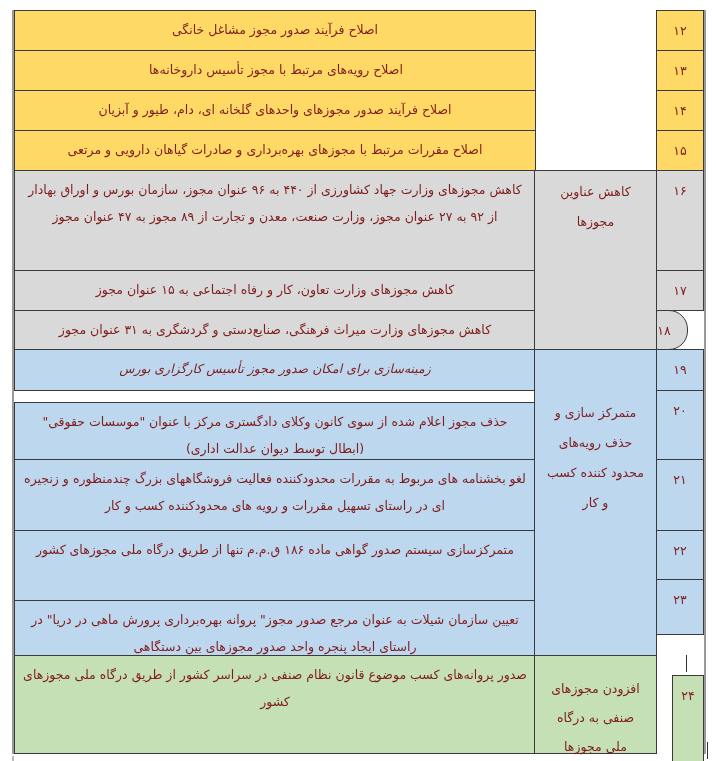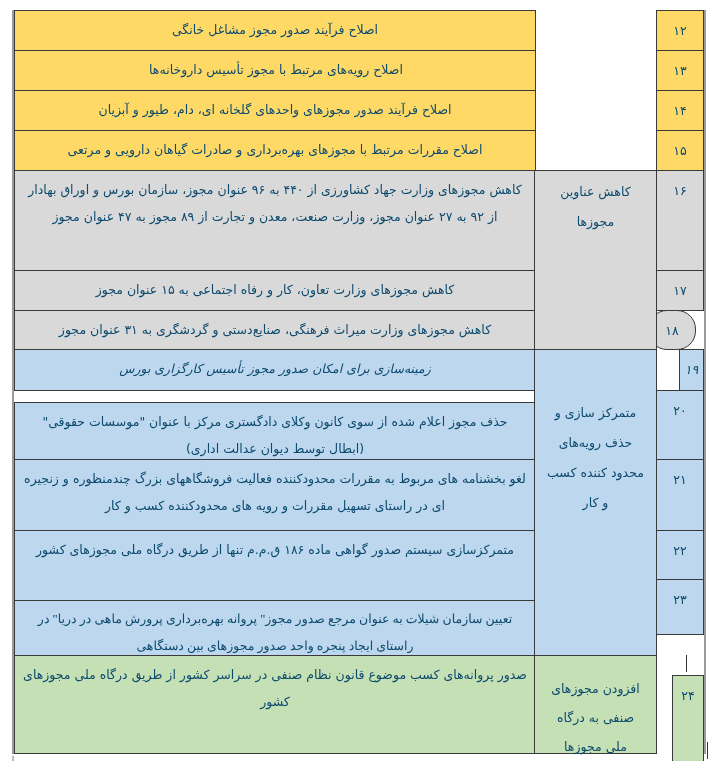--- a/index.html
+++ b/index.html
@@ -1,20 +1,20 @@
 <!DOCTYPE html>
 <html><head>
   <meta charset="utf-8">
   <style>
     html, body { margin: 0; padding: 0; background: #ffffff; }
     body { width: 716px; height: 761px; position: relative; overflow: hidden;
            font-family: "DejaVu Sans", sans-serif; }
     .tbl { position: absolute; left: 14px; top: 10px; width: 690px; height: 744px; direction: rtl; }
     .cell { position: absolute; box-sizing: border-box; border: 1px solid #3a3a3a;
-            color: #0c4a6e; font-size: 12.5px; text-align: center; line-height: 27px; }
+            color: #7f1d1d; font-size: 12.5px; text-align: center; line-height: 27px; }
     .cell.content { padding: 5px 8px 0 8px; }
     .cell.num { padding-top: 6px; font-size: 12.5px; }
     .cell.cat { padding-top: 6px; line-height: 30px; font-size: 12.5px; padding-left: 10px; padding-right: 10px; }
     .yellow { background: #FFD966; }
     .gray { background: #D9D9D9; }
     .blue { background: #BDD7EE; }
     .green { background: #C5E0B4; }
     .shadow-left { position: absolute; left: 12px; top: 10px; width: 2px; height: 744px; background: #9a9a9a; }
     .shadow-right { position: absolute; left: 704px; top: 10px; width: 2px; height: 744px; background: #9a9a9a; }
     .caret { position: absolute; left: 707px; top: 742px; width: 1px; height: 17px; background: #333; }
@@ -34,34 +34,34 @@
   <div class="cell content yellow" style="left:0;width:522px;top:40px;height:41px;padding-left:10px;">اصلاح رویه‌های مرتبط با مجوز تأسیس داروخانه‌ها</div>
   <div class="cell num yellow" style="right:0;width:48px;top:80px;height:41px;">۱۴</div>
   <div class="cell content yellow" style="left:0;width:522px;top:80px;height:41px;">اصلاح فرآیند صدور مجوزهای واحدهای گلخانه ای، دام، طیور و آبزیان</div>
   <div class="cell num yellow" style="right:0;width:48px;top:120px;height:41px;">۱۵</div>
   <div class="cell content yellow" style="left:0;width:522px;top:120px;height:41px;">اصلاح مقررات مرتبط با مجوزهای بهره‌برداری و صادرات گیاهان دارویی و مرتعی</div>
 
   <div class="cell num gray" style="right:0;width:48px;top:160px;height:101px;">۱۶</div>
   <div class="cell content gray" style="left:0;width:522px;top:160px;height:101px;">کاهش مجوزهای وزارت جهاد کشاورزی از ۴۴۰ به ۹۶ عنوان مجوز، سازمان بورس و اوراق بهادار از ۹۲ به ۲۷ عنوان مجوز، وزارت صنعت، معدن و تجارت از ۸۹ مجوز به ۴۷ عنوان مجوز</div>
   <div class="cell num gray" style="right:0;width:48px;top:260px;height:41px;">۱۷</div>
   <div class="cell content gray" style="left:0;width:522px;top:260px;height:41px;">کاهش مجوزهای وزارت تعاون، کار و رفاه اجتماعی به ۱۵ عنوان مجوز</div>
-  <div class="cell num gray" style="right:8px;width:48px;top:300px;height:40px;border-radius:19px;">۱۸</div>
+  <div class="cell num gray" style="right:16px;width:48px;top:300px;height:40px;border-radius:19px;">۱۸</div>
   <div class="cell content gray" style="left:0;width:522px;top:300px;height:40px;">کاهش مجوزهای وزارت میراث فرهنگی، صنایع‌دستی و گردشگری به ۳۱ عنوان مجوز</div>
   <div class="cell cat gray" style="right:47px;width:123px;top:160px;height:180px;margin-left:12px;">کاهش عناوین مجوزها</div>
 
-  <div class="cell num blue" style="right:0;width:25px;top:339px;height:42px;font-style:italic;">۱۹</div>
+  <div class="cell num blue" style="right:0;width:48px;top:339px;height:42px;">۱۹</div>
   <div class="cell content blue" style="left:0;width:522px;top:339px;height:42px;font-style:italic;">زمینه‌سازی برای امکان صدور مجوز تأسیس کارگزاری بورس</div>
   <div class="cell num blue" style="right:0;width:48px;top:380px;height:70px;">۲۰</div>
   <div class="cell content blue" style="left:0;width:522px;top:392px;height:70px;">حذف مجوز اعلام شده از سوی کانون وکلای دادگستری مرکز با عنوان "موسسات حقوقی" (ابطال توسط دیوان عدالت اداری)</div>
   <div class="cell num blue" style="right:0;width:48px;top:449px;height:72px;">۲۱</div>
   <div class="cell content blue" style="left:0;width:522px;top:449px;height:72px;">لغو بخشنامه های مربوط به مقررات محدودکننده فعالیت فروشگاههای بزرگ چندمنظوره و زنجیره ای در راستای تسهیل مقررات و رویه های محدودکننده کسب و کار</div>
   <div class="cell num blue" style="right:0;width:48px;top:520px;height:71px;">۲۲</div>
   <div class="cell content blue" style="left:0;width:522px;top:520px;height:71px;">متمرکزسازی سیستم صدور گواهی ماده ۱۸۶ ق.م.م تنها از طریق درگاه ملی مجوزهای کشور</div>
   <div class="cell num blue" style="right:0;width:48px;top:569px;height:56px;">۲۳</div>
-  <div class="cell content blue" style="left:0;width:522px;top:590px;height:56px;font-family:Liberation Serif, serif;">تعیین سازمان شیلات به عنوان مرجع صدور مجوز" پروانه بهره‌برداری پرورش ماهی در دریا" در راستای ایجاد پنجره واحد صدور مجوزهای بین دستگاهی</div>
+  <div class="cell content blue" style="left:0;width:522px;top:590px;height:56px;">تعیین سازمان شیلات به عنوان مرجع صدور مجوز" پروانه بهره‌برداری پرورش ماهی در دریا" در راستای ایجاد پنجره واحد صدور مجوزهای بین دستگاهی</div>
   <div class="cell cat blue" style="right:47px;width:123px;top:339px;height:307px;padding-top:48px;">متمرکز سازی و حذف رویه‌های محدود کننده کسب و کار</div>
 
   <div class="cell num green" style="right:0;width:32px;top:665px;height:99px;">۲۴</div>
   <div class="cell content green" style="left:0;width:522px;top:645px;height:99px;">صدور پروانه‌های کسب موضوع قانون نظام صنفی در سراسر کشور از طریق درگاه ملی مجوزهای کشور</div>
   <div class="cell cat green" style="right:47px;width:123px;top:645px;height:99px;padding-top:18px;line-height:29px;">افزودن مجوزهای صنفی به درگاه ملی مجوزها</div>
 </div>
 
 <div class="shadow-right"></div>
 <div class="caret2"></div>
 <div class="caret"></div>

